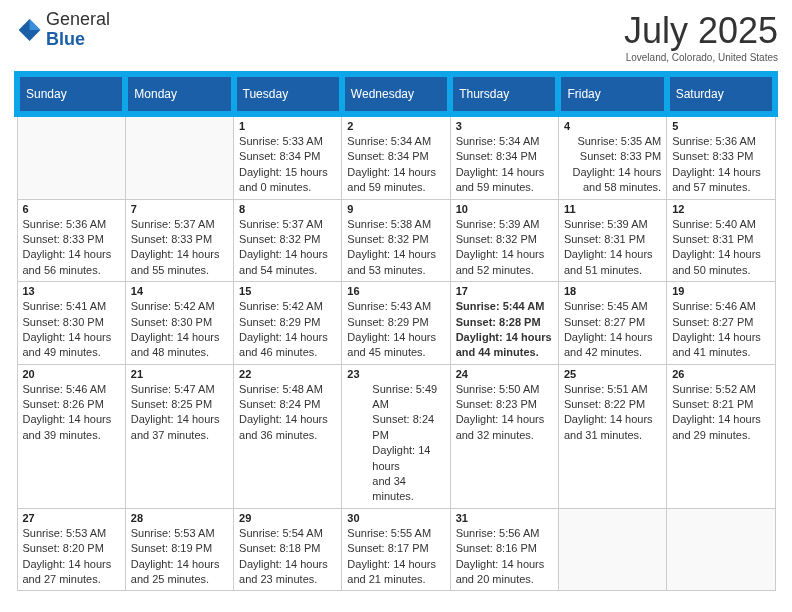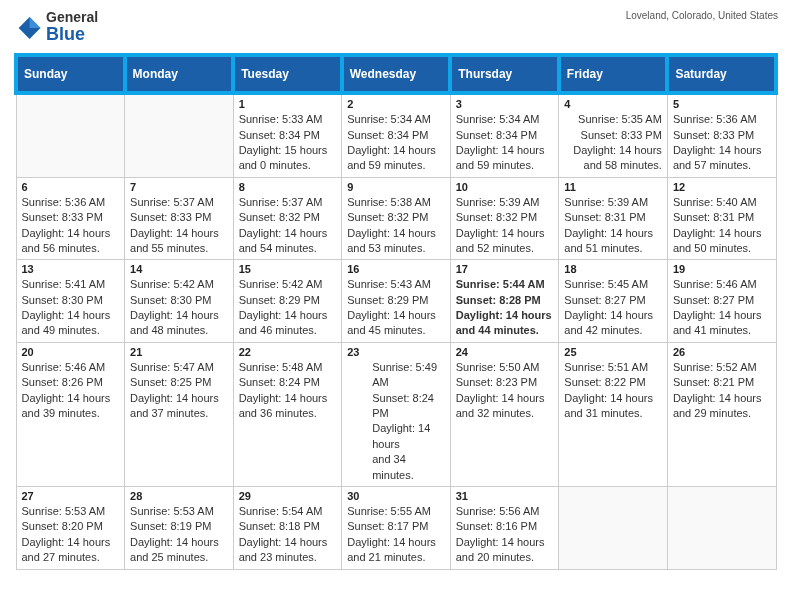--- a/index.html
+++ b/index.html
@@ -26,22 +26,22 @@
       display: flex;
       align-items: center;
       gap: 4px;
     }
     .logo-text {
       display: flex;
       flex-direction: column;
       line-height: 1.1;
     }
     .logo-general {
-      font-size: 14px;
-      font-weight: bold;
+      font-size: 18px;
+      font-weight: normal;
       color: #333;
     }
     .logo-blue {
       font-size: 18px;
       font-weight: bold;
       color: #1a5fa8;
     }
     .logo-icon {
       width: 28px;
       height: 28px;
@@ -60,24 +60,24 @@
     }
     .calendar {
       width: 100%;
       border-collapse: collapse;
       border: 1px solid #ccc;
     }
     .calendar th {
       background-color: #1a5fa8;
       color: #fff;
       font-size: 12px;
-      font-weight: bold;
+      font-weight: normal;
       padding: 10px 6px;
       text-align: left;
-      border: 4px solid #0ea5e9;
+      border: 6px solid #0ea5e9;
     }
     .calendar td {
       border: 1px solid #ccc;
       vertical-align: top;
       padding: 3px 5px;
       font-size: 9.5px;
       color: #333;
       width: 108px;
       height: 78px;
       background: #fff;
@@ -106,20 +106,21 @@
       <svg class="logo-icon" viewBox="0 0 36 36">
         <polygon points="20,4 34,18 20,32 6,18" fill="#1a5fa8"></polygon>
         <polygon points="20,4 34,18 20,18" fill="#3a8fd8"></polygon>
       </svg>
       <div class="logo-text">
         <span class="logo-general">General</span>
         <span class="logo-blue">Blue</span>
       </div>
     </div>
     <div class="title-block">
+      <div class="main-title">July 2025</div>
       <div class="subtitle">Loveland, Colorado, United States</div>
     </div>
   </div>
 
   <table class="calendar">
     <thead>
       <tr>
         <th>Sunday</th>
         <th>Monday</th>
         <th>Tuesday</th>

